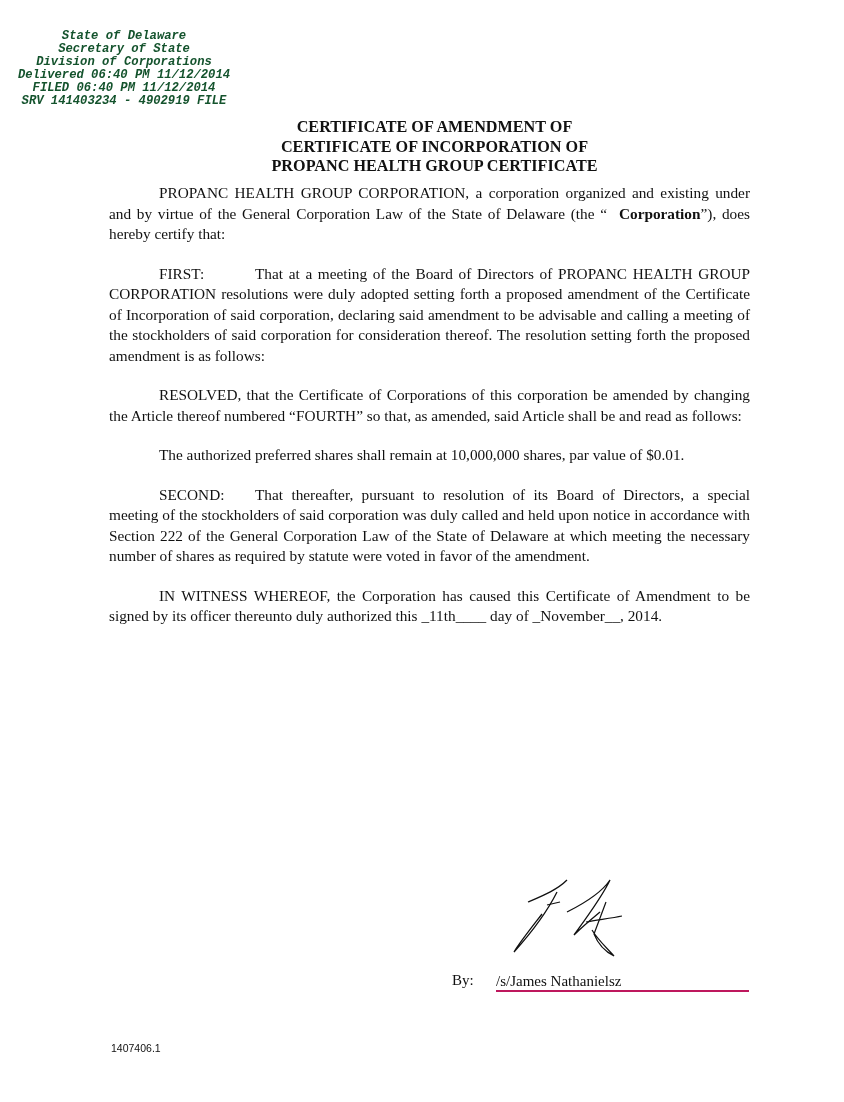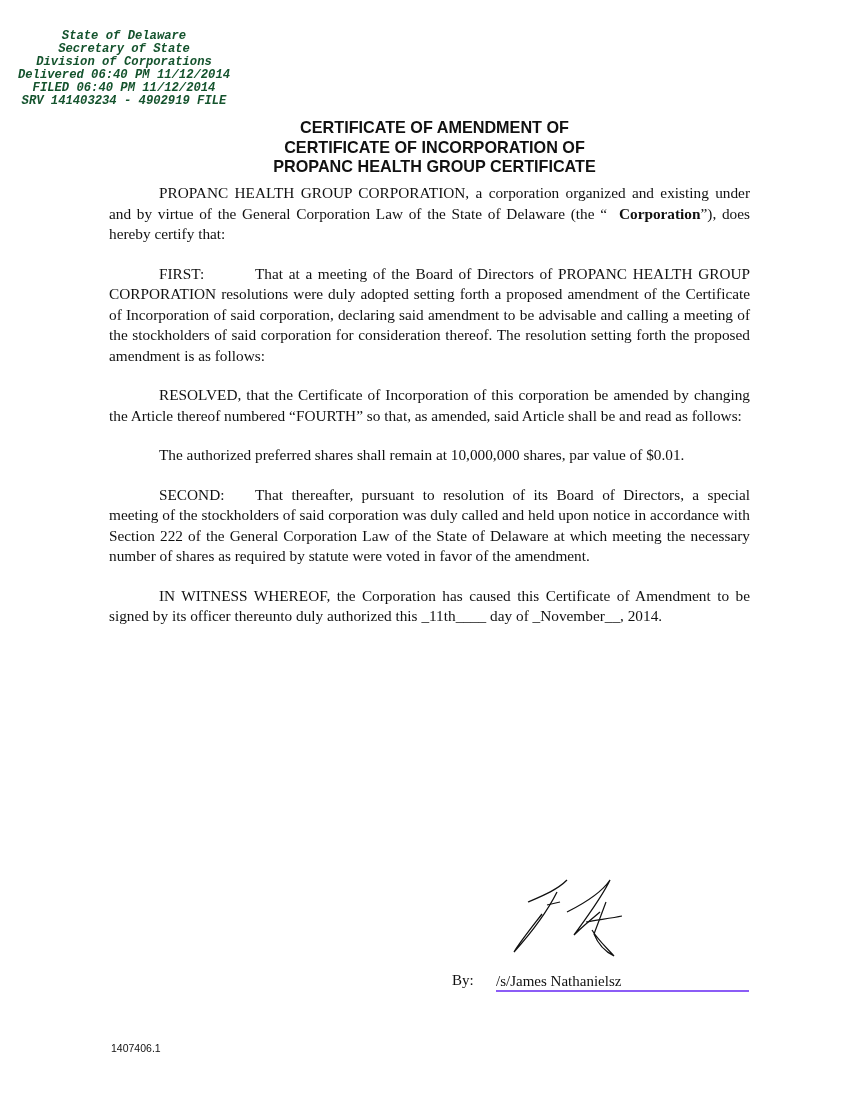--- a/index.html
+++ b/index.html
@@ -6,41 +6,41 @@
     body { width: 844px; height: 1102px; position: relative; overflow: hidden; color: #111; }
     .stamp {
       position: absolute; left: 6px; top: 30px; width: 236px;
       font-family: "Liberation Mono", "DejaVu Sans Mono", monospace;
       font-style: italic; font-weight: bold; font-size: 12.2px; line-height: 13px;
       text-align: center; color: #14532d;
     }
     .stamp div { white-space: nowrap; }
     .title {
       position: absolute; left: 0; right: 0; top: 118px; text-align: center;
-      font-family: Liberation Sans, sans-serif; font-weight: bold; font-size: 16.2px; line-height: 19.5px;
+      font-family: Liberation Serif, serif; font-weight: bold; font-size: 16.2px; line-height: 19.5px;
       padding-left: 25px;
     }
     .body {
       position: absolute; left: 109px; width: 641px; top: 183px;
       font-family: "Liberation Serif", serif; font-size: 15.3px; line-height: 20.5px;
       text-align: justify;
     }
     .p { margin: 0 0 19px 0; text-indent: 50px; }
     .p.gap-lg { margin-bottom: 40px; }
     .lbl { display: inline-block; width: 96px; text-indent: 0; }
     b { font-weight: bold; margin-left: 12px; }
     .sig-area { position: absolute; left: 452px; top: 872px; width: 300px; height: 128px; }
     .sig-svg { position: absolute; left: 50px; top: 0; }
     .by-line {
       position: absolute; left: 0; top: 100px;
       font-family: "Liberation Serif", serif; font-size: 15px;
     }
     .by-name {
       position: absolute; left: 44px; top: 0; width: 253px;
-      border-bottom: 2px solid #8b5cf6; padding-bottom: 0; line-height: 18px;
+      border-bottom: 2px solid #be185d; padding-bottom: 0; line-height: 18px;
     }
     .docnum {
       position: absolute; left: 111px; top: 1042px;
       font-family: "Liberation Sans", sans-serif; font-size: 10.5px;
     }
   </style>
 </head>
 <body>
 
 <div class="stamp">
@@ -56,21 +56,21 @@
   <div>CERTIFICATE OF AMENDMENT OF</div>
   <div>CERTIFICATE OF INCORPORATION OF</div>
   <div>PROPANC HEALTH GROUP CERTIFICATE</div>
 </div>
 
 <div class="body">
   <p class="p"><span>PROPANC HEALTH GROUP CORPORATION, a corporation organized and existing under and by virtue of the General Corporation Law of the State of Delaware (the “</span><b>Corporation</b><span>”), does hereby certify that:</span></p>
 
   <p class="p"><span class="lbl">FIRST:</span><span>That at a meeting of the Board of Directors of PROPANC HEALTH GROUP CORPORATION resolutions were duly adopted setting forth a proposed amendment of the Certificate of Incorporation of said corporation, declaring said amendment to be advisable and calling a meeting of the stockholders of said corporation for consideration thereof.  The resolution setting forth the proposed amendment is as follows:</span></p>
 
-  <p class="p">RESOLVED, that the Certificate of Incorporation of this corporation be amended by changing the Article thereof numbered “FOURTH” so that, as amended, said Article shall be and read as follows:</p>
+  <p class="p">RESOLVED, that the Certificate of Corporations of this corporation be amended by changing the Article thereof numbered “FOURTH” so that, as amended, said Article shall be and read as follows:</p>
 
 
   <p class="p">The authorized preferred shares shall remain at 10,000,000 shares, par value of $0.01.</p>
 
 
   <p class="p"><span class="lbl">SECOND:</span><span>That thereafter, pursuant to resolution of its Board of Directors, a special meeting of the stockholders of said corporation was duly called and held upon notice in accordance with Section 222 of the General Corporation Law of the State of Delaware at which meeting the necessary number of shares as required by statute were voted in favor of the amendment.</span></p>
 
 
   <p class="p">IN WITNESS WHEREOF, the Corporation has caused this Certificate of Amendment to be signed by its officer thereunto duly authorized this _11th____ day of _November__, 2014.</p>
 </div>

